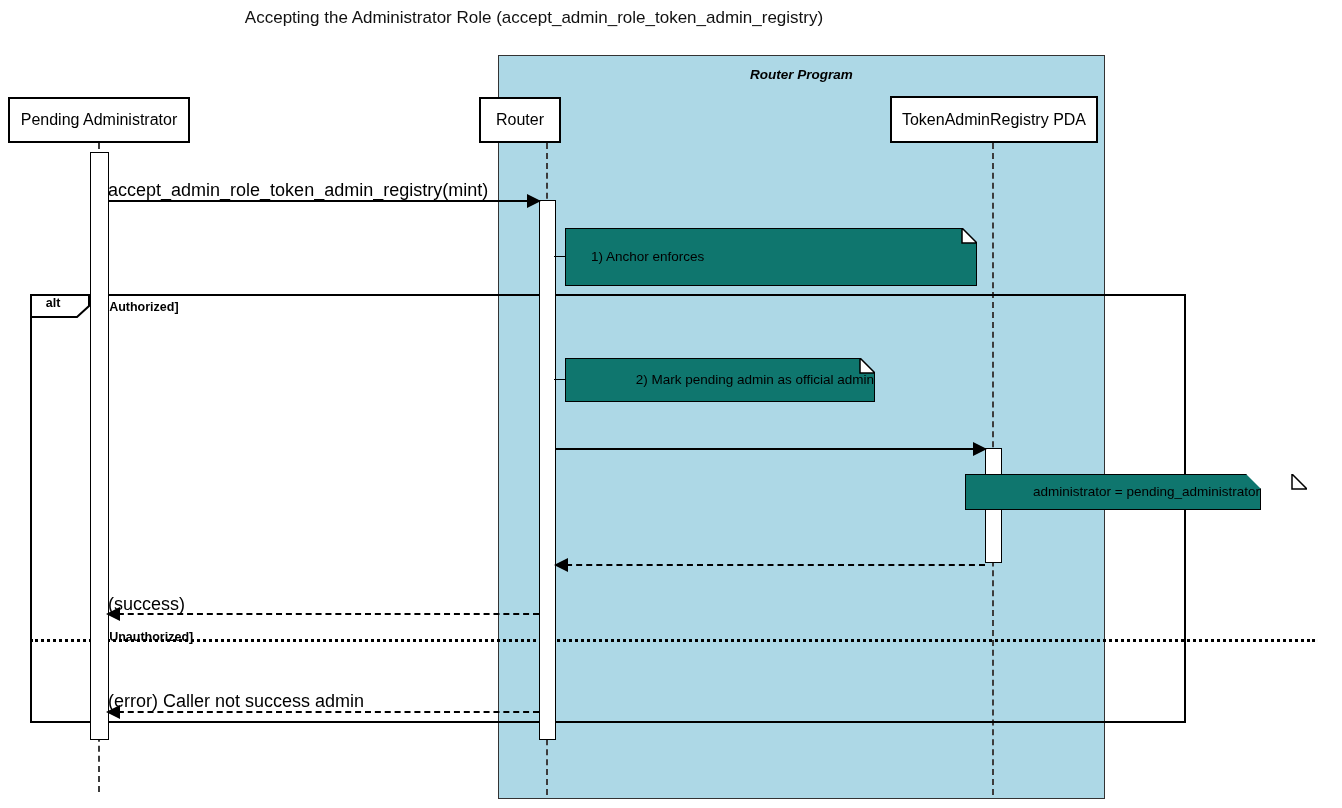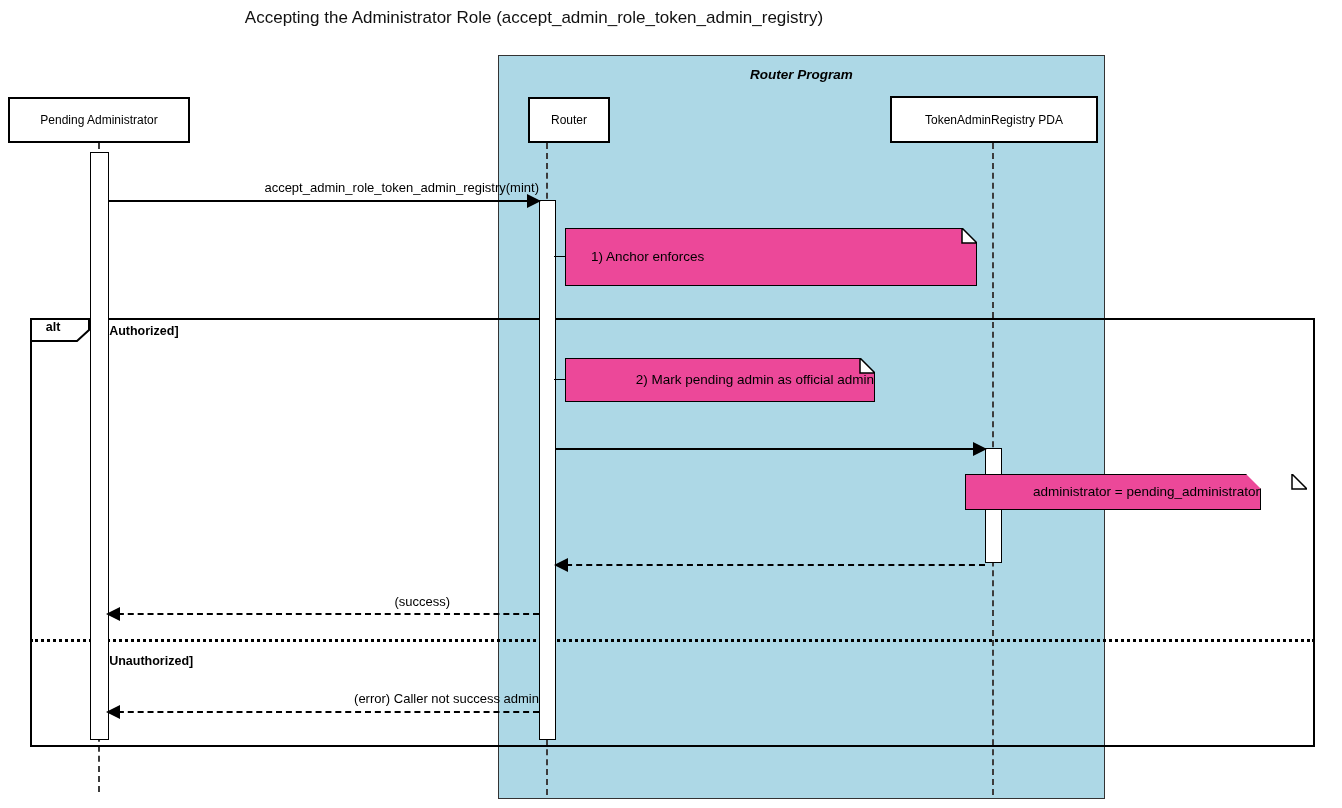--- a/index.html
+++ b/index.html
@@ -38,21 +38,21 @@
     border-left: 2px dashed #3c3c3c;
     z-index: 2;
   }
 
   .participant {
     background: #fff;
     border: 2px solid #000;
     display: flex;
     align-items: center;
     justify-content: center;
-    font-size: 12px;
+    font-size: 16px;
     z-index: 7;
   }
 
   .activation {
     background: #fff;
     border: 1.5px solid #000;
     z-index: 4;
   }
 
   .frame {
@@ -87,28 +87,28 @@
   }
   .head-l {
     position: absolute; left: -2px; top: -8px;
     width: 0; height: 0;
     border-top: 7px solid transparent;
     border-bottom: 7px solid transparent;
     border-right: 14px solid #000;
   }
   .msg-label {
     position: absolute;
-    font-size: 13px;
-    text-align: right;
+    font-size: 18px;
+    text-align: left;
     z-index: 5;
     white-space: nowrap;
   }
 
   .note {
-    background: #ec4899;
+    background: #0f766e;
     border: 1.5px solid #000;
     clip-path: polygon(0 0, calc(100% - 15px) 0, 100% 15px, 100% 100%, 0 100%);
     z-index: 6;
     display: flex;
     flex-direction: column;
     justify-content: center;
     font-size: 13.5px;
     line-height: 1.38;
   }
   .note.centered { text-align: right; }
@@ -122,21 +122,21 @@
 <div class="abs diagram-title">Accepting the Administrator Role (accept_admin_role_token_admin_registry)</div>
 
 <div class="abs container-box" style="left: 498px; top: 55px; width: 607px; height: 744px; background-color: rgb(173, 216, 230); font-style: italic;">
   <div class="container-title">Router Program</div>
 </div>
 
 <div class="abs lifeline" style="left:98px; top:143px; height:649px;"></div>
 <div class="abs lifeline" style="left:546px; top:143px; height:652px;"></div>
 <div class="abs lifeline" style="left:992px; top:143px; height:652px;"></div>
 
-<div class="abs frame" style="left:30px; top:318px; width:1285px; height:429px;">
+<div class="abs frame" style="left:30px; top:294px; width:1156px; height:429px;">
   <div class="frame-operator">
     <svg width="60" height="24" viewBox="0 0 60 24">
       <path d="M1,1 H59 V12 L47,23 H1 Z" fill="#ffffff" stroke="#000000" stroke-width="2"></path>
     </svg>
     <span class="frame-operator-text">alt</span>
   </div>
   <span class="guard" style="left:73px; top:4px;">[Authorized]</span>
   <span class="guard" style="left:73px; top:334px;">[Unauthorized]</span>
 </div>
 <div class="abs divider" style="left:30px; top:639px; width:1285px;"></div>
@@ -188,18 +188,18 @@
 </div>
 
 <div class="abs msg-label" style="left:108px; top:691px; width:431px;">(error) Caller not success admin</div>
 <div class="abs msg-line dashed" style="left:108px; top:711px; width:431px;">
   <div class="head-l"></div>
 </div>
 
 <div class="abs participant" style="left:8px; top:97px; width:182px; height:46px;">
   <span>Pending Administrator</span>
 </div>
-<div class="abs participant" style="left:528px; top:97px; width:82px; height:46px;text-align:right;">
+<div class="abs participant" style="left:479px; top:97px; width:82px; height:46px;text-align:right;">
   <span>Router</span>
 </div>
 <div class="abs participant" style="left:890px; top:96px; width:208px; height:47px;">
   <span>TokenAdminRegistry PDA</span>
 </div>
 
 </body></html>

